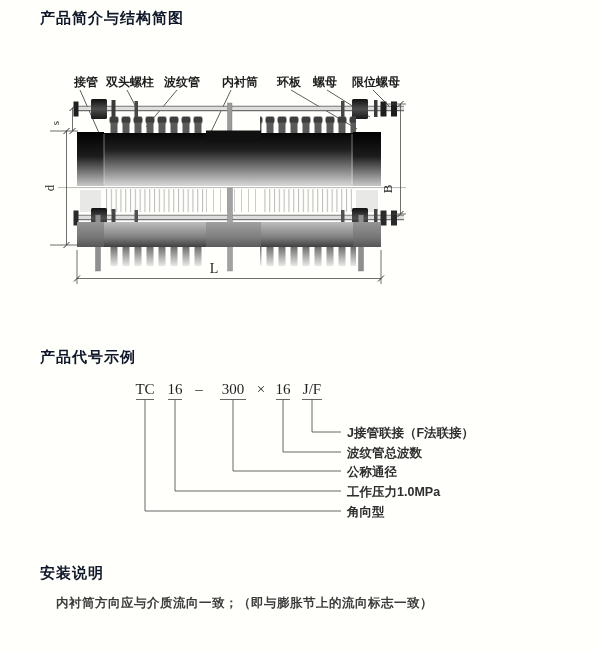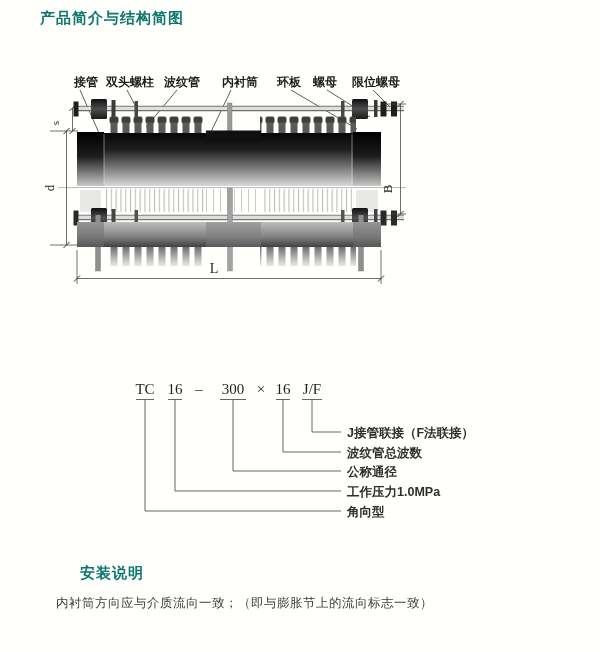--- a/index.html
+++ b/index.html
@@ -5,25 +5,25 @@
   html,body{margin:0;padding:0;}
   body{background:#ffffff;}
   .page{
     position:relative;width:600px;height:652px;
     background:#fffffb;overflow:hidden;
     font-family:"Liberation Sans","DejaVu Sans",sans-serif;
   }
   .sec-title{
     position:absolute;left:40px;
     font-size:15px;font-weight:700;letter-spacing:1px;
-    color:#0f766e;
+    color:#0f172a;
   }
   .para{
     position:absolute;left:56px;
-    font-size:12.5px;font-weight:400;color:#3c3c3c;
+    font-size:12.5px;font-weight:700;color:#3c3c3c;
     line-height:22px;letter-spacing:0.5px;white-space:nowrap;
   }
   svg text{user-select:none;}
   .part-label{font-size:12px;font-weight:700;fill:#1c1c1c;font-family:"Liberation Sans","DejaVu Sans",sans-serif;}
   .dim-label{font-size:13px;fill:#222;font-family:"Liberation Serif","DejaVu Serif",serif;}
   .code-part{font-size:15px;fill:#1f1f1f;font-family:"Liberation Serif","DejaVu Serif",serif;}
   .legend-label{font-size:12.5px;font-weight:700;fill:#2e2e2e;font-family:"Liberation Sans","DejaVu Sans",sans-serif;}
   .leader{stroke:#4a4a4a;stroke-width:0.9;fill:none;}
   .dimline{stroke:#4a4a4a;stroke-width:0.8;fill:none;}
   .tick{stroke:#333;stroke-width:1;fill:none;}
@@ -200,20 +200,21 @@
     <g>
       <line class="dimline" x1="77" y1="250" x2="77" y2="284"></line>
       <line class="dimline" x1="381" y1="250" x2="381" y2="284"></line>
       <line class="dimline" x1="77" y1="278.5" x2="381" y2="278.5"></line>
       <line class="tick" x1="74" y1="281.5" x2="80" y2="275.5"></line>
       <line class="tick" x1="378" y1="281.5" x2="384" y2="275.5"></line>
       <text class="dim-label" style="font-size:14px" x="214" y="273" text-anchor="middle">L</text>
     </g>
   </svg>
 
+  <div class="sec-title" style="top:348px;">产品代号示例</div>
 
   <svg style="position:absolute;left:128px;top:376px;" width="355" height="150" viewBox="128 376 355 150" xmlns="http://www.w3.org/2000/svg">
     <g>
       <text class="code-part" x="145" y="394" text-anchor="middle">TC</text>
       <text class="code-part" x="175" y="394" text-anchor="middle">16</text>
       <text class="code-part" x="199" y="394" text-anchor="middle">–</text>
       <text class="code-part" x="233" y="394" text-anchor="middle">300</text>
       <text class="code-part" x="261" y="394" text-anchor="middle">×</text>
       <text class="code-part" x="283" y="394" text-anchor="middle">16</text>
       <text class="code-part" x="312" y="394" text-anchor="middle">J/F</text>
@@ -234,19 +235,19 @@
     </g>
     <g>
       <text class="legend-label" x="347" y="436.5">J接管联接（F法联接）</text>
       <text class="legend-label" x="347" y="456.5">波纹管总波数</text>
       <text class="legend-label" x="347" y="475.5">公称通径</text>
       <text class="legend-label" x="347" y="495.5">工作压力1.0MPa</text>
       <text class="legend-label" x="347" y="515.5">角向型</text>
     </g>
   </svg>
 
-  <div class="sec-title" style="top:564px;margin-left:40px;">安装说明</div>
+  <div class="sec-title" style="top:564px;">安装说明</div>
 
   <div class="para" style="top:592px;">
     <div>内衬筒方向应与介质流向一致；（即与膨胀节上的流向标志一致）</div>
   </div>
 
 </div>
 
 </body></html>

